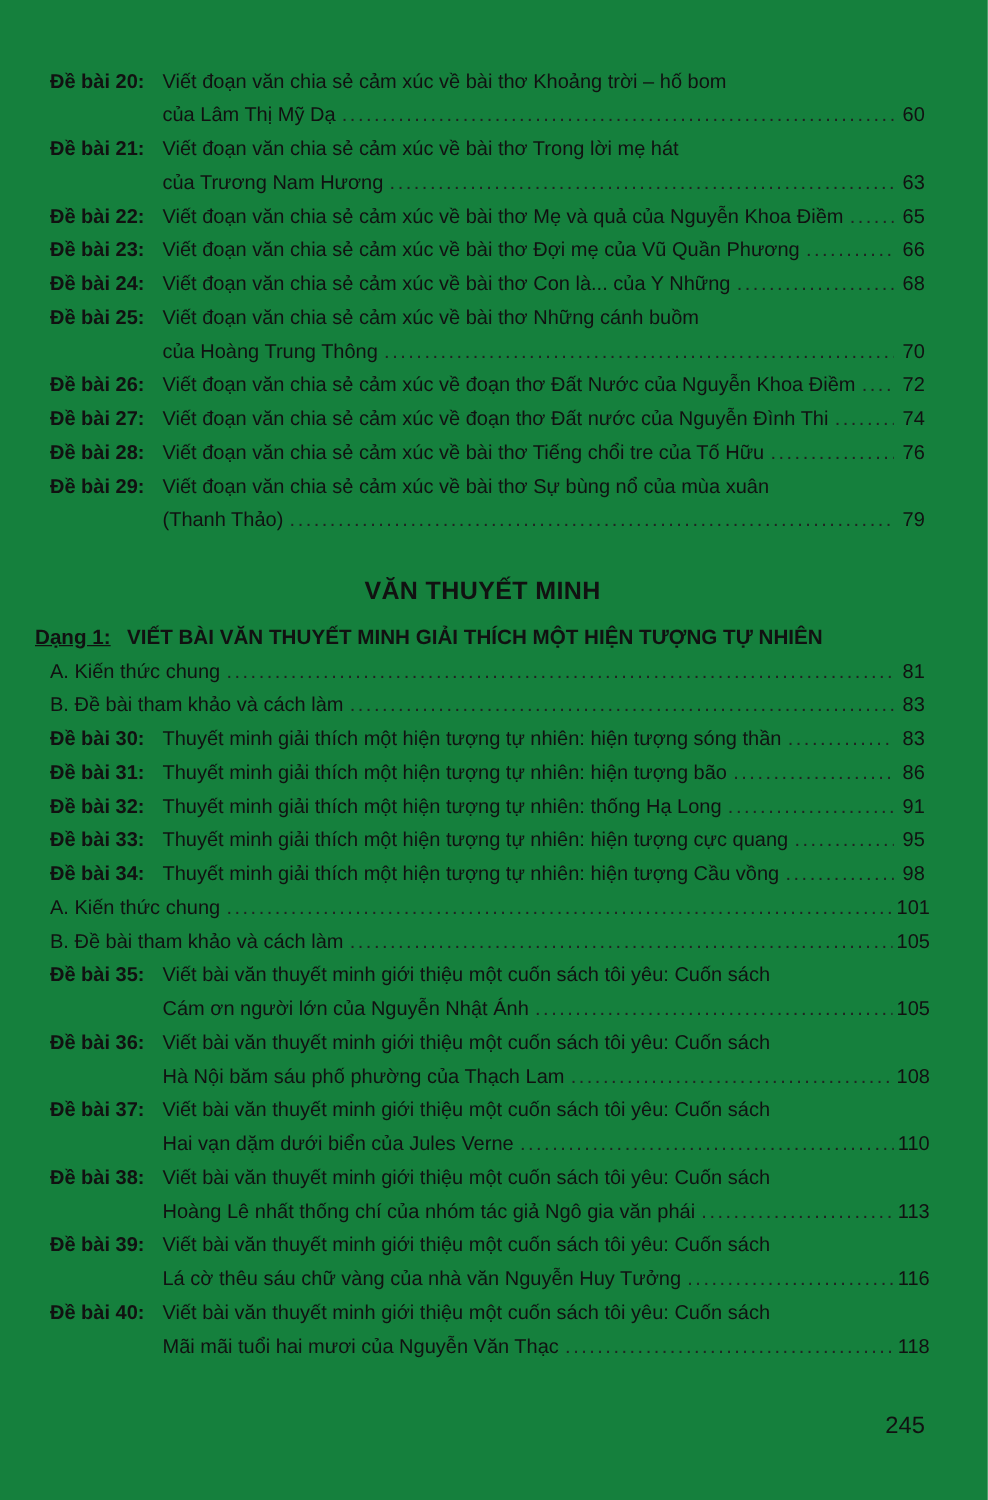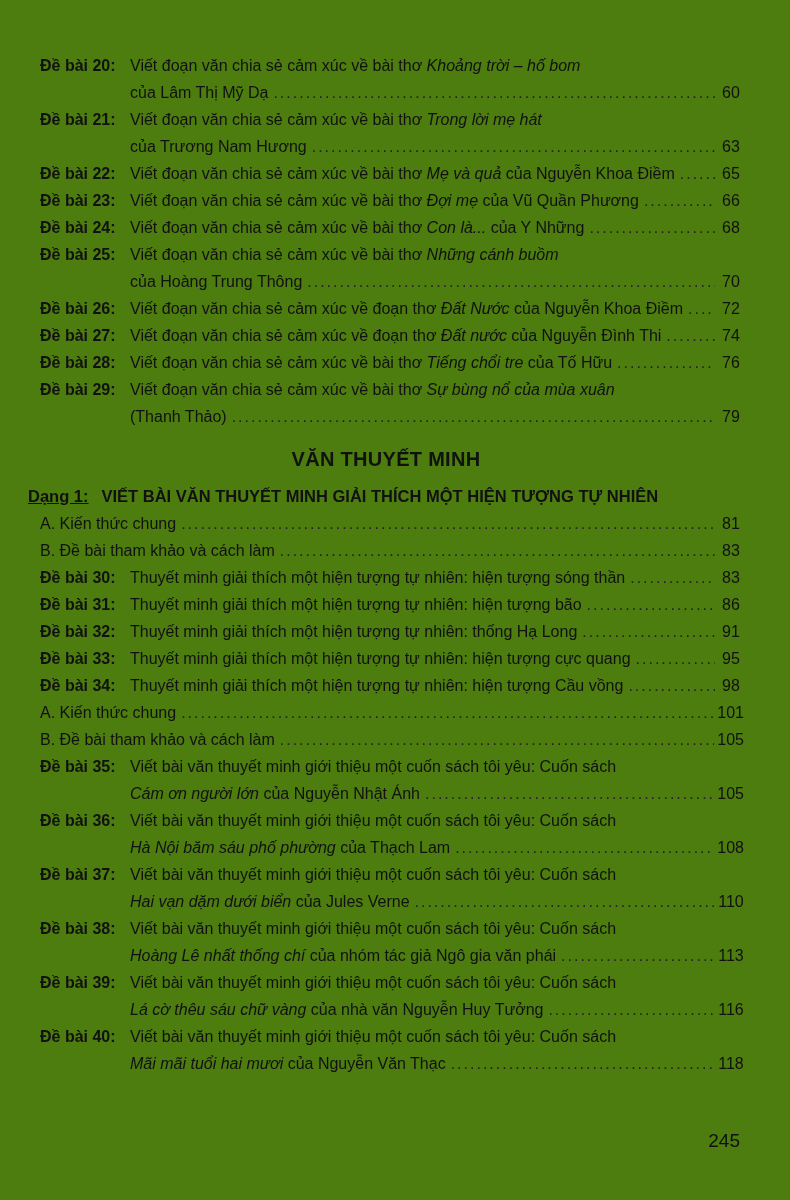--- a/index.html
+++ b/index.html
@@ -7,37 +7,37 @@
   body {
     width: 790px; height: 1200px;
     background: #ffffff;
     color: #111111;
     font-family: "Liberation Sans", "DejaVu Sans", sans-serif;
   }
   .page {
     position: relative;
     width: 790px; height: 1200px;
     padding: 52px 46px 0 28px;
-    background: #4d7c0f;
+    background: #15803d;
     overflow: hidden;
   }
   .row {
     display: flex;
     align-items: baseline;
     font-size: 16px;
     line-height: 27px;
   }
   .row.item, .row.sub { margin-left: 12px; }
   .row .label {
     flex: 0 0 90px;
     font-weight: 700;
     white-space: nowrap;
   }
   .text { white-space: nowrap; flex: 0 1 auto; }
-  .seg.it { font-style: italic; }
+  .seg.it { }
   .dots {
     flex: 1 1 20px;
     min-width: 12px;
     overflow: hidden;
     white-space: nowrap;
     margin: 0 3px 0 5px;
     letter-spacing: 2px;
     color: #222;
   }
   .dots::after {
@@ -46,21 +46,21 @@
   .pagenum {
     flex: 0 0 auto;
     min-width: 26px;
     text-align: center;
   }
   .section-header {
     text-align: center;
     font-weight: 700;
     font-size: 20px;
     line-height: 26px;
-    margin: 16px 0 10px 0;
+    margin: 30px 0 10px 0;
     letter-spacing: 0.3px;
   }
   .dang-row {
     font-weight: 700;
     font-size: 16.5px;
     line-height: 28px;
     margin-top: 4px;
     white-space: nowrap;
   }
   .dang-label { margin-right: 13px; text-decoration: underline; }

